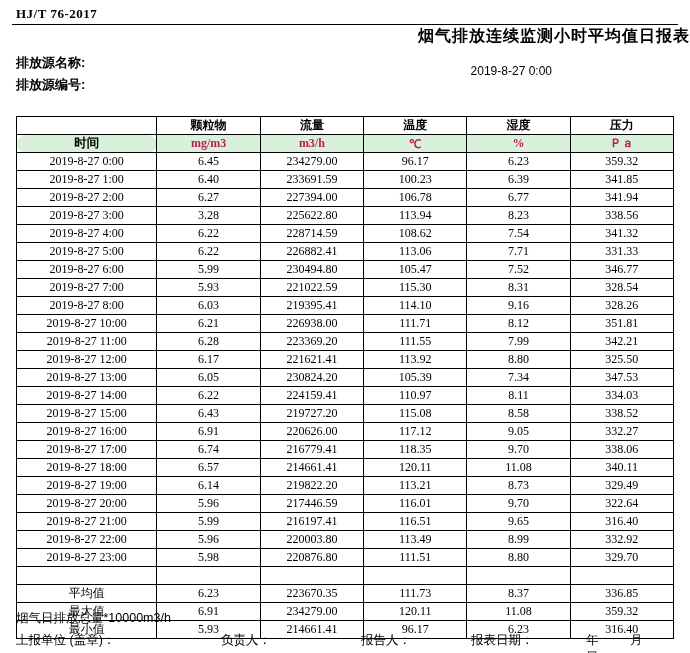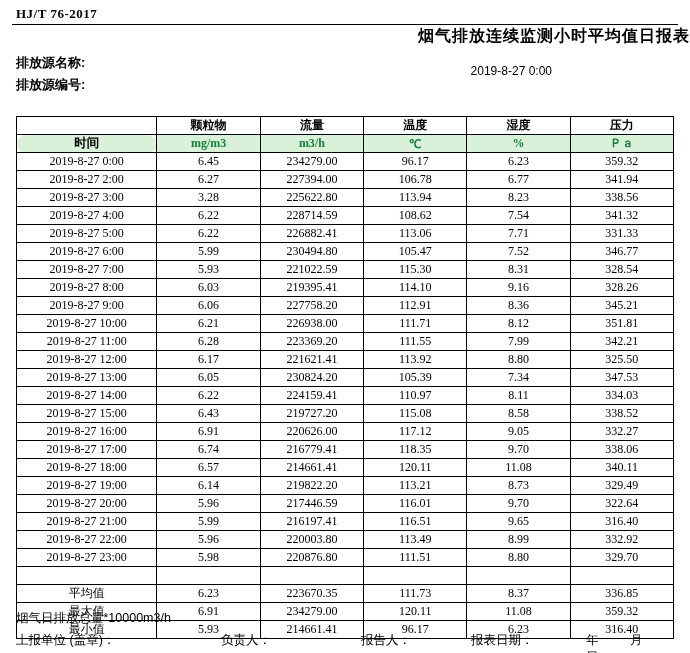--- a/index.html
+++ b/index.html
@@ -82,21 +82,21 @@
     font-weight: bold;
   }
   .hdr-name {
     height: 26px;
     font-size: 13px;
     font-weight: bold;
     font-family: "Liberation Sans", sans-serif;
   }
   .hdr-unit {
     background: #d9f0d9;
-    color: #15803d;
+    color: #be185d;
     height: 17px;
     font-size: 11px;
   }
   .hdr-unit.time-cell {
     color: #000;
     font-weight: bold;
     font-size: 12.5px;
     font-family: "Liberation Sans", sans-serif;
     border-radius: 9px;
   }
@@ -176,20 +176,28 @@
     <tbody>
       <tr>
           <td>2019-8-27 0:00</td>
           <td>6.45</td>
           <td>234279.00</td>
           <td>96.17</td>
           <td>6.23</td>
           <td>359.32</td>
         </tr>
       <tr>
+          <td>2019-8-27 1:00</td>
+          <td>6.40</td>
+          <td>233691.59</td>
+          <td>100.23</td>
+          <td>6.39</td>
+          <td>341.85</td>
+        </tr>
+      <tr>
           <td>2019-8-27 2:00</td>
           <td>6.27</td>
           <td>227394.00</td>
           <td>106.78</td>
           <td>6.77</td>
           <td>341.94</td>
         </tr>
       <tr>
           <td>2019-8-27 3:00</td>
           <td>3.28</td>
@@ -230,28 +238,20 @@
           <td>8.31</td>
           <td>328.54</td>
         </tr>
       <tr>
           <td>2019-8-27 8:00</td>
           <td>6.03</td>
           <td>219395.41</td>
           <td>114.10</td>
           <td>9.16</td>
           <td>328.26</td>
-        </tr>
-      <tr>
-          <td>2019-8-27 9:00</td>
-          <td>6.06</td>
-          <td>227758.20</td>
-          <td>112.91</td>
-          <td>8.36</td>
-          <td>345.21</td>
         </tr>
       <tr>
           <td>2019-8-27 10:00</td>
           <td>6.21</td>
           <td>226938.00</td>
           <td>111.71</td>
           <td>8.12</td>
           <td>351.81</td>
         </tr>
       <tr>

